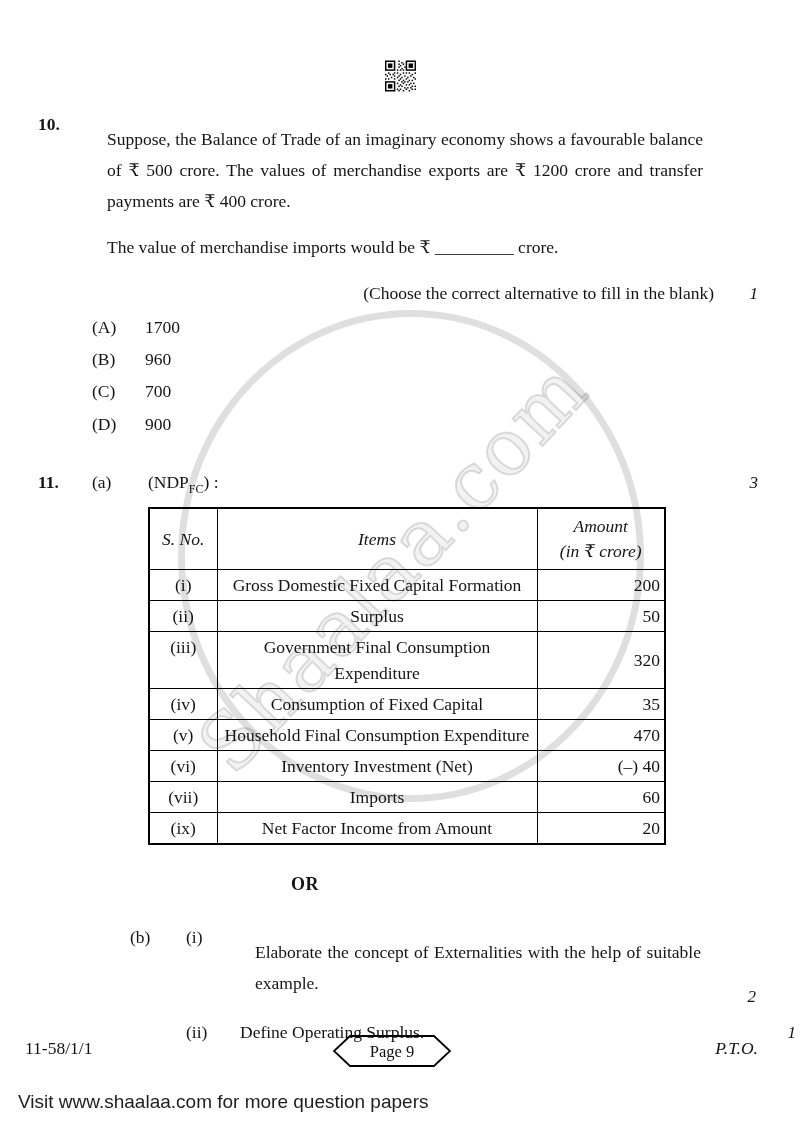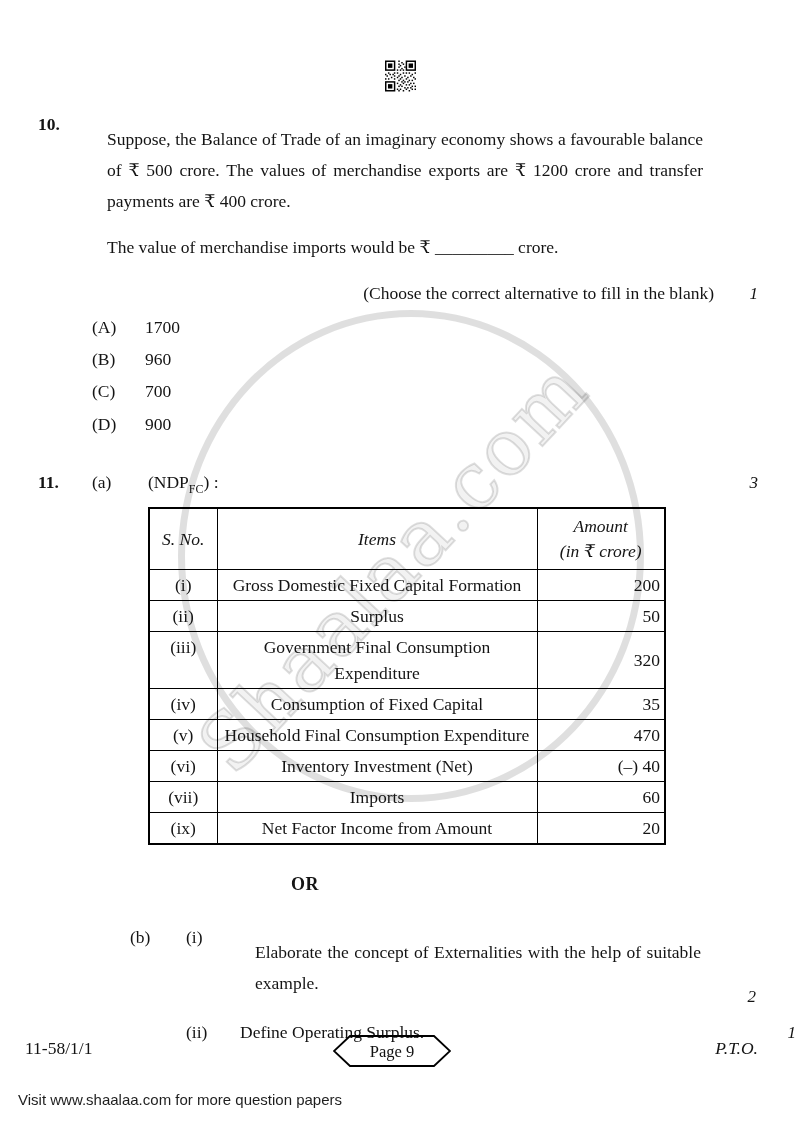--- a/index.html
+++ b/index.html
@@ -63,21 +63,21 @@
     position:absolute; top:1038px; left:25px; width:733px; z-index:1;
     display:flex; justify-content:space-between; align-items:center;
     font-size:17.5px;
     gap:48px;
   }
   .pto { font-style:italic; }
   .hex-wrap { position:absolute; left:50%; transform:translateX(-50%); top:-3px; }
   .promo {
     position:absolute; top:1091px; left:18px; z-index:1;
     font-family:"Liberation Sans","DejaVu Sans",sans-serif;
-    font-size:15px; color:#1e1e1e;
+    font-size:19px; color:#1e1e1e;
   }
 </style>
 </head>
 <body>
 
 <div class="page">
 
   <div class="wm-ring"></div>
   <div class="wm-text">Shaalaa.com</div>
 

